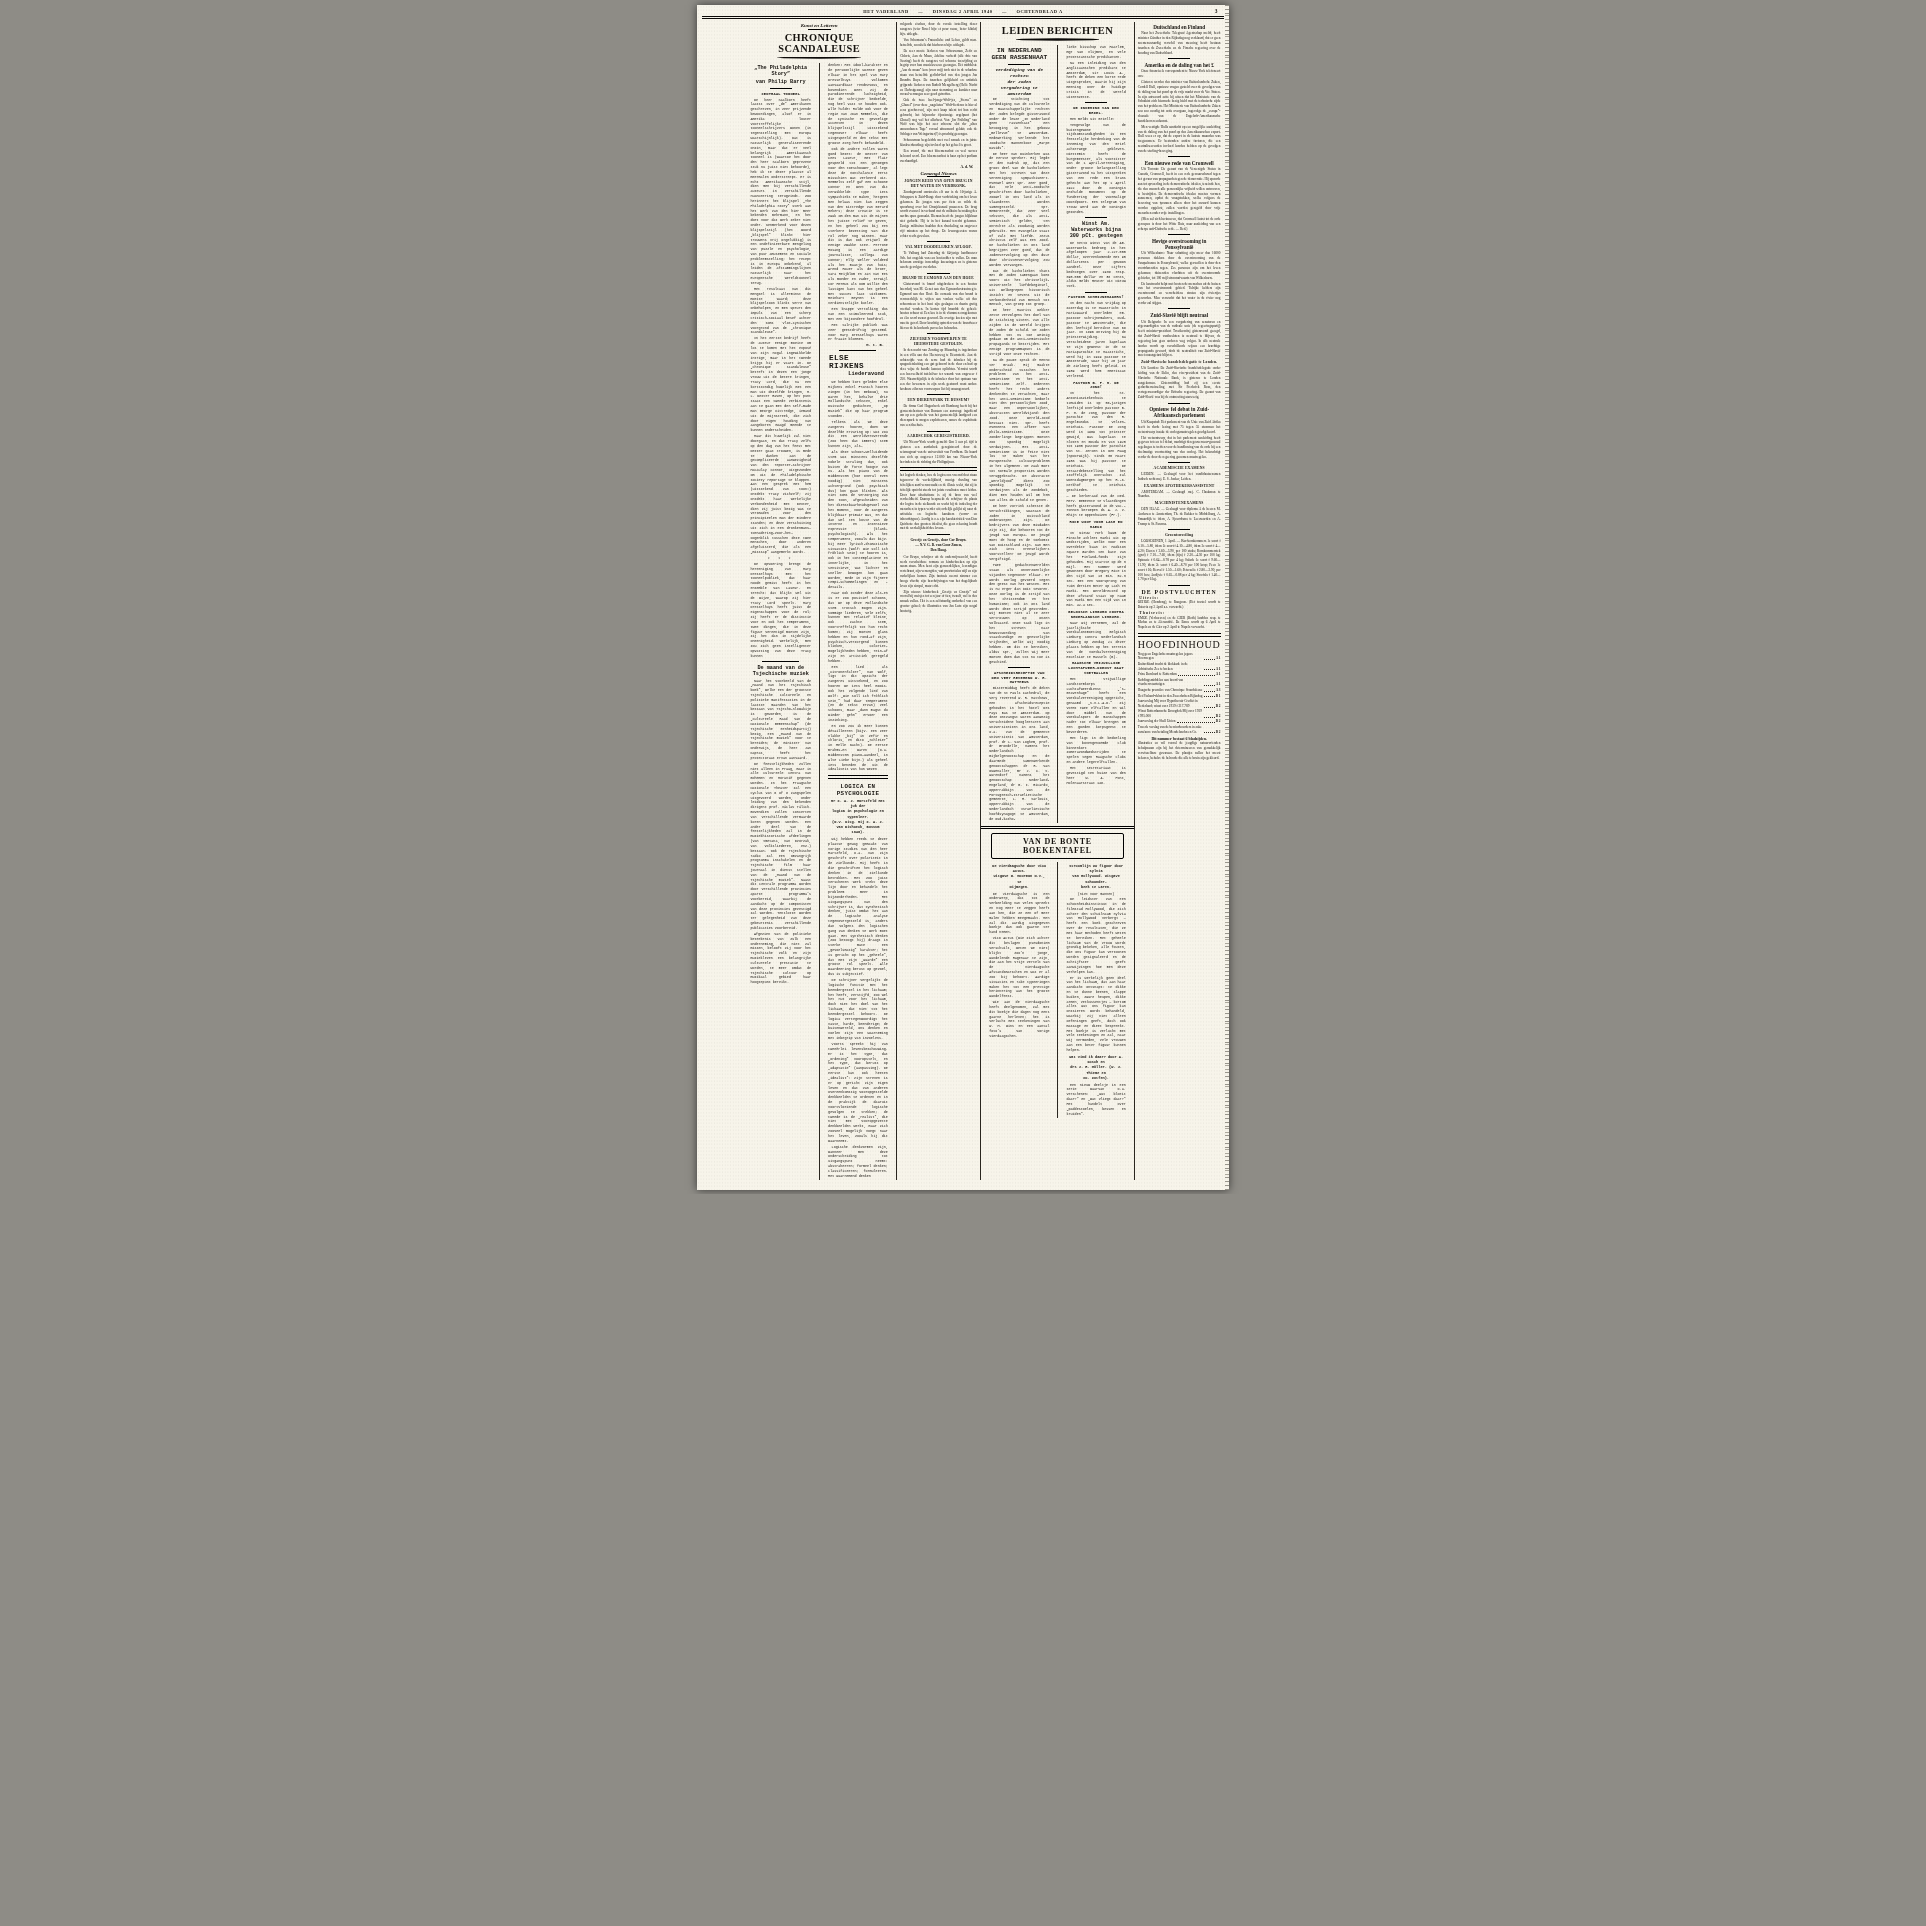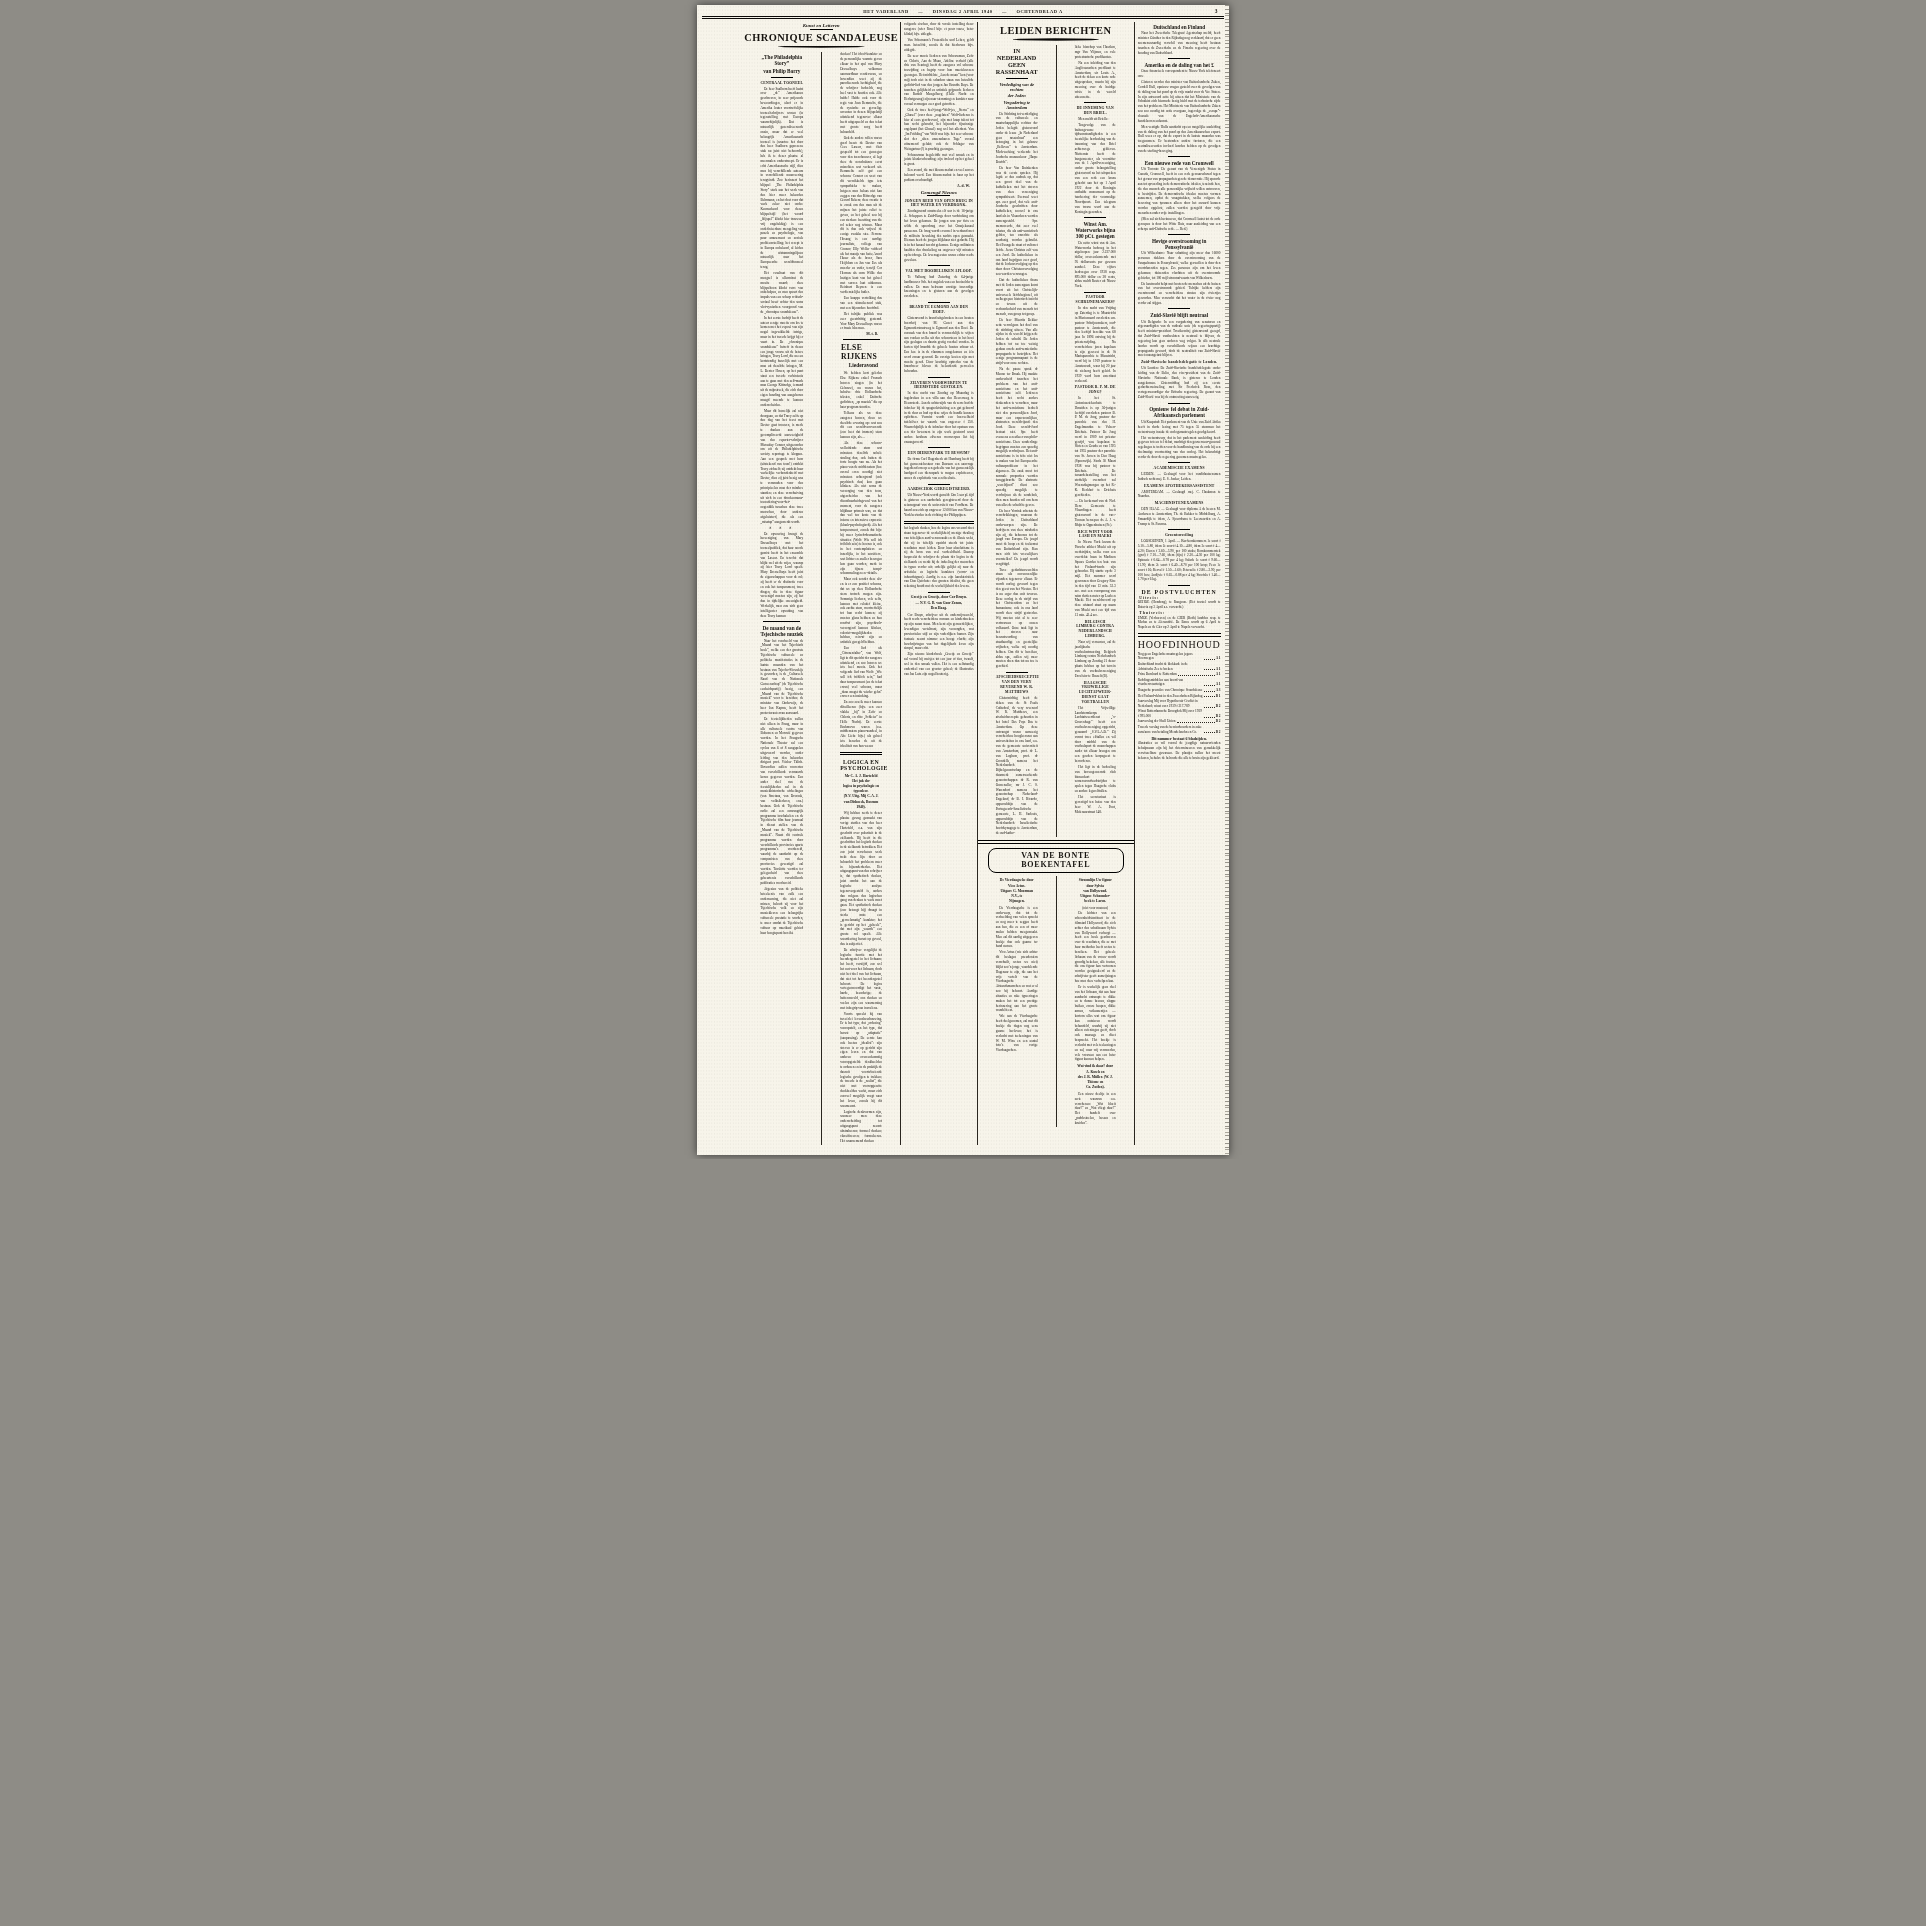--- a/index.html
+++ b/index.html
@@ -21,42 +21,42 @@
   .masthead span{margin:0 3.9px;}
   .toprule{border-top:1.5px solid #0c0a08;border-bottom:0.5px solid #0c0a08;height:1.2px;margin-bottom:3.1px;}
   .body{display:flex;align-items:stretch;}
   .vline{border-left:0.5px solid #2a261f;}
   .colgroup{box-sizing:border-box;}
   .g-left{width:177px;margin-left:40px;}
   .c3{width:89px;}
   .g-mid{width:177px;}
   .c6{width:89px;}
   .twocol{display:flex;align-items:stretch;}
-  .twocol>.subcol{width:50%;box-sizing:border-box;padding:0 18px;}
+  .twocol>.subcol{width:50%;box-sizing:border-box;padding:0 8px;font-family:Liberation Mono, monospace;}
   .twocol>.subcol+.subcol{border-left:0.5px solid #2a261f;}
   .pad{padding:0 3.1px;}
   p.p{font-size:3.4px;line-height:1.42;text-align:justify;margin:0 0 1.2px;text-indent:3.5px;}
   p.p.noind{text-indent:0;}
   .kicker{text-align:center;font-weight:bold;font-style:italic;font-size:5px;margin:0.8px 0 0.4px;}
   .kicker-rule{width:23px;border-top:0.8px solid #000;margin:0.4px auto 2.3px;}
   .headline-xl{font-weight:bold;text-align:center;font-size:10.4px;letter-spacing:0.4px;margin:2.3px 0 0;font-family:"Liberation Serif",serif;}
   .fancy{width:55%;height:2.3px;background:#0c0a08;margin:2.7px auto 4.6px;
     clip-path:polygon(0 42%,8% 20%,50% 0,92% 20%,100% 42%,100% 58%,92% 80%,50% 100%,8% 80%,0 58%);}
   .t-lg{font-weight:bold;text-align:center;font-size:6.2px;line-height:1.15;margin:1.5px 0 1.2px;}
   .t-md{font-weight:bold;text-align:center;font-size:5.2px;line-height:1.2;margin:1.5px 0 1.2px;}
   .t-sm{font-weight:bold;text-align:center;font-size:3.7px;line-height:1.3;margin:1.9px 0 1.2px;letter-spacing:0.2px;}
   .deck{font-weight:bold;font-style:italic;text-align:center;font-size:4.4px;line-height:1.25;margin:0.8px 0;}
   .sep{width:22.3px;border-top:0.6px solid #000;margin:2.7px auto;}
   .sep2{width:37px;border-top:0.9px solid #000;margin:2.7px auto;}
   .stars{text-align:center;font-size:3.5px;letter-spacing:3.1px;margin:1.5px 0;}
   .sig{text-align:right;font-weight:bold;font-size:3.7px;margin:0.4px 3.9px 1.9px 0;}
   .byline{font-weight:bold;font-size:3.6px;line-height:1.45;margin:2.3px 2.3px 1.5px;text-align:left;}
   .note{text-align:center;font-size:3.4px;margin:0.4px 0 1.5px;}
   .thickband{border-top:1.4px solid #000;border-bottom:0.6px solid #000;height:1.5px;margin:3.1px 0 2.3px;}
-  .boekbox{border:1.3px solid #000;border-radius:8px;margin:3.9px 10px 3.1px;padding:2.7px 2.3px;
+  .boekbox{border:1.3px solid #000;border-radius:2px;margin:3.9px 10px 3.1px;padding:2.7px 2.3px;
     text-align:center;font-weight:bold;font-size:8px;letter-spacing:0.8px;}
   .title-rijkens{font-weight:bold;font-size:7.7px;margin:3.1px 0 0 0.8px;letter-spacing:0.4px;}
   .subtitle-right{font-weight:bold;font-size:5.4px;text-align:right;margin:0.8px 3.9px 3.1px 0;}
   .t-logica{font-weight:bold;text-align:center;font-size:5.8px;letter-spacing:0.4px;margin:3.9px 0 1.5px;}
   .t-hoofd{font-weight:normal;text-align:center;font-size:10px;letter-spacing:0.8px;margin:2.3px 0 1.9px;}
   .t-post{font-weight:bold;text-align:center;font-size:5.8px;letter-spacing:1.2px;margin:1.9px 0 1.2px;}
   .reislabel{font-weight:bold;font-size:3.7px;letter-spacing:1px;margin:0.8px 0 0.4px;text-indent:1.5px;}
   .toc-item{display:flex;align-items:flex-end;font-size:3.4px;line-height:1.35;margin:0 0 1px;}
   .toc-label{max-width:65px;}
   .toc-dots{flex:1;border-bottom:0.6px dotted #2a261f;margin:0 1.2px 0.8px;min-width:4.6px;}

